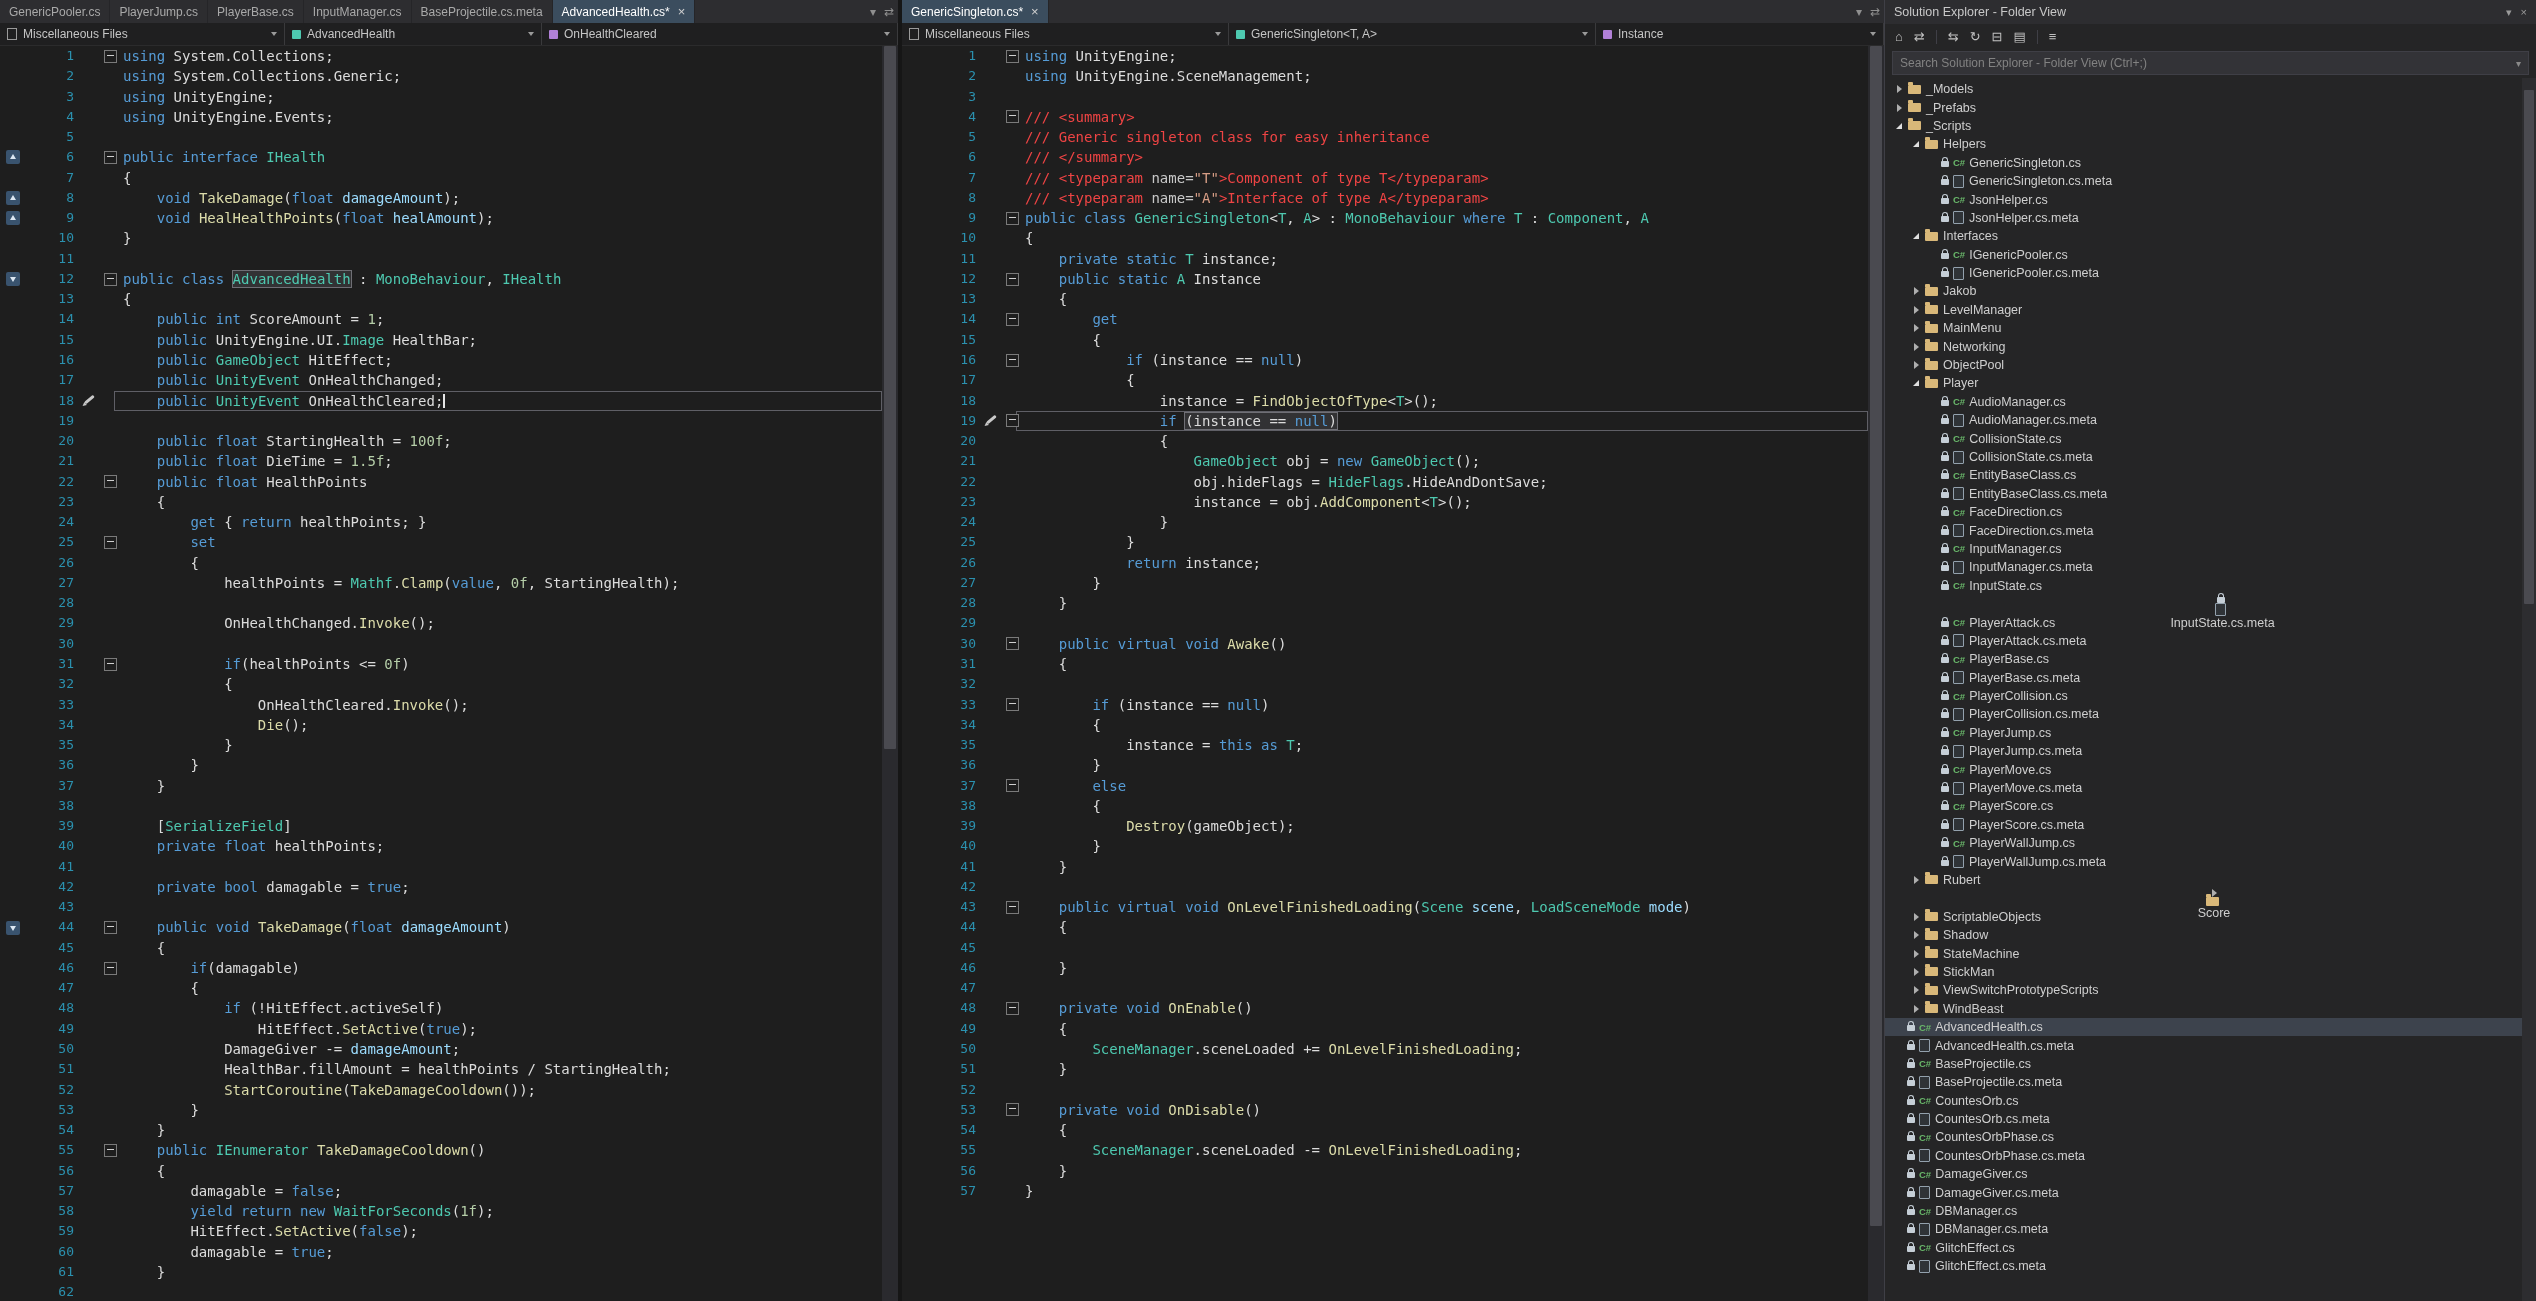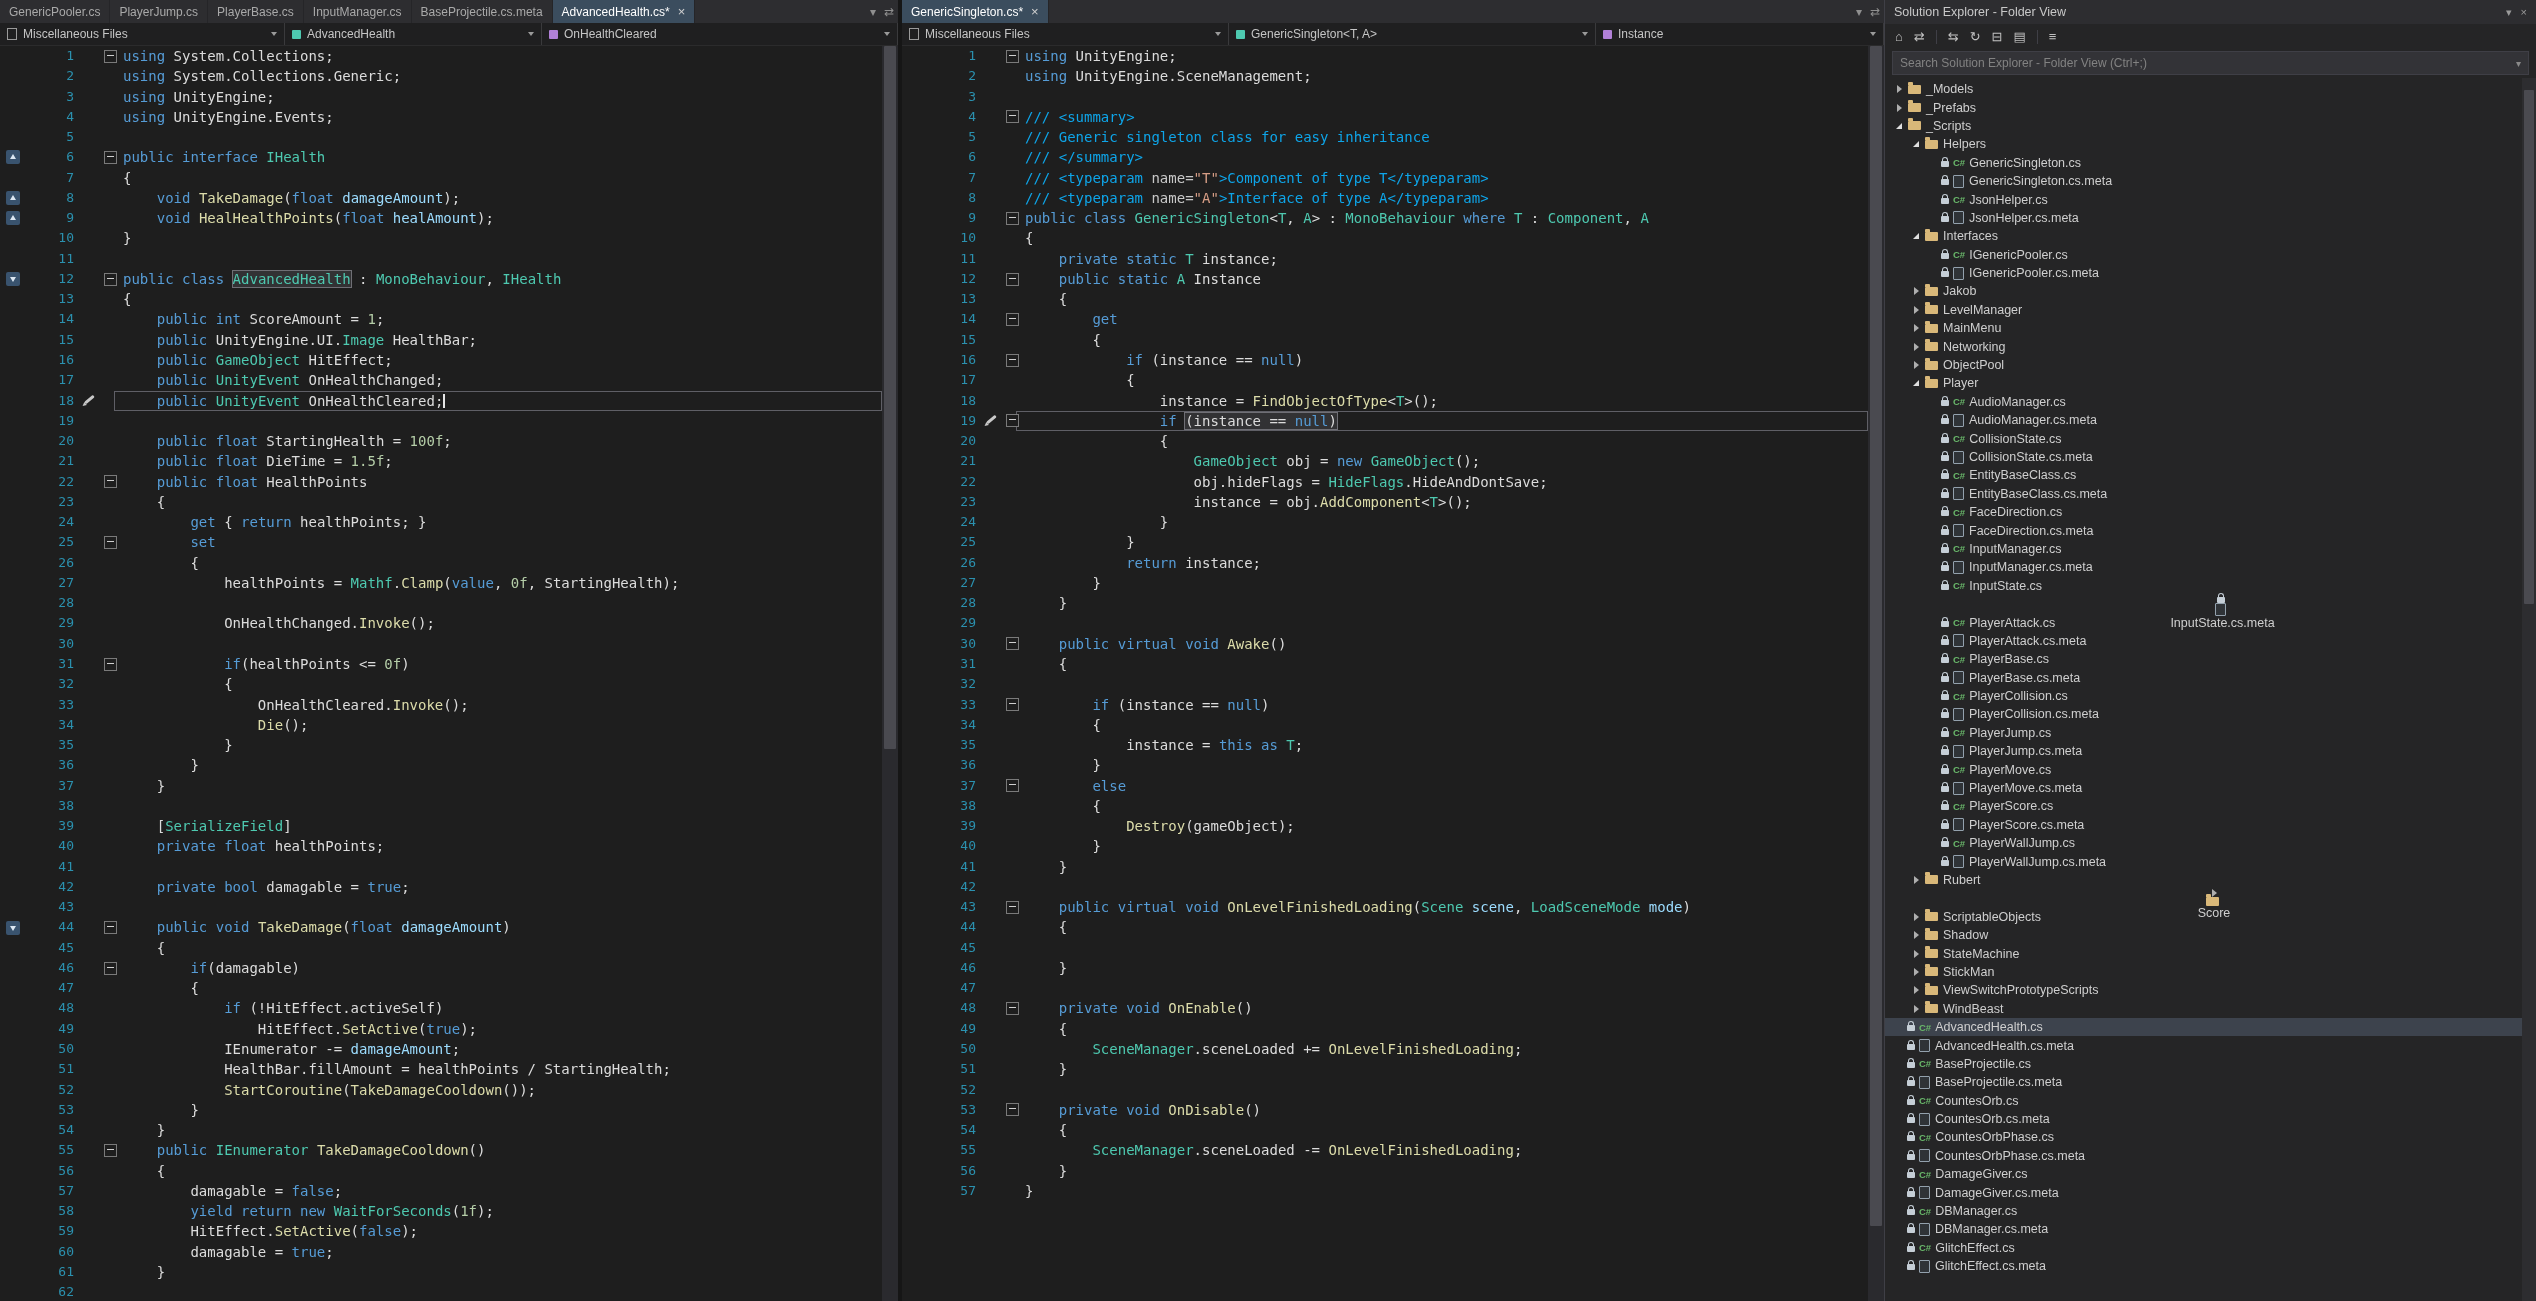--- a/index.html
+++ b/index.html
@@ -38,21 +38,21 @@
   .line{display:flex;height:20.28px;line-height:20.28px;position:relative;
         font-family:"DejaVu Sans Mono",monospace;font-size:14px;}
   .lm{width:26px;flex:none;display:flex;align-items:center;justify-content:center;}
   .ln{width:48px;flex:none;text-align:right;padding-right:5px;color:#2b91af;font-size:13px;}
   .pm{width:20px;flex:none;position:relative;}
   .fm{width:22px;flex:none;display:flex;align-items:center;justify-content:center;}
   .ct{flex:1;white-space:pre;padding-left:2px;min-width:0;}
   .line.cur::before{content:"";position:absolute;left:114px;right:0;top:0;bottom:0;
                     border:1px solid #5f5f66;pointer-events:none;}
   .k{color:#569cd6;}.t{color:#4ec9b0;}.m{color:#dcdcaa;}.p{color:#9cdcfe;}
-  .num{color:#b5cea8;}.str{color:#d69d85;}.cm{color:#0ea5e9;}.xa{color:#c8c8c8;}.d{color:#dcdcdc;}
+  .num{color:#b5cea8;}.str{color:#d69d85;}.cm{color:#ef4444;}.xa{color:#c8c8c8;}.d{color:#dcdcdc;}
   .box{outline:1px solid #6f6f75;background:rgba(110,110,120,.25);}
   .caret{display:inline-block;width:2px;height:14px;background:#e6e6e6;vertical-align:-2px;}
   .fold{width:11px;height:11px;border:1px solid #7a7a7a;background:#1e1e1e;position:relative;}
   .fold::before{content:"";position:absolute;left:2px;right:2px;top:4px;height:1px;background:#cfcfcf;}
   .gi{width:14px;height:14px;border-radius:2px;background:#39536e;position:relative;}
   .gi::after{content:"";position:absolute;left:4px;}
   .gi.up::after{top:4px;border-left:3px solid transparent;border-right:3px solid transparent;border-bottom:5px solid #dbe7f2;}
   .gi.down::after{top:5px;border-left:3px solid transparent;border-right:3px solid transparent;border-top:5px solid #dbe7f2;}
   .pencil{position:absolute;left:5px;top:7px;width:11px;height:3px;background:#c9c9c9;
           border-radius:1px;transform:rotate(-40deg);}
@@ -512,21 +512,21 @@
             <span class="ln">49</span>
             <span class="pm"></span>
             <span class="fm"></span>
             <span class="ct"><span class="d">                HitEffect.</span><span class="m">SetActive</span><span class="d">(</span><span class="k">true</span><span class="d">);</span></span>
           </div>
           <div class="line">
             <span class="lm"></span>
             <span class="ln">50</span>
             <span class="pm"></span>
             <span class="fm"></span>
-            <span class="ct"><span class="d">            IEnumerator -= </span><span class="p">damageAmount</span><span class="d">;</span></span>
+            <span class="ct"><span class="d">            DamageGiver -= </span><span class="p">damageAmount</span><span class="d">;</span></span>
           </div>
           <div class="line">
             <span class="lm"></span>
             <span class="ln">51</span>
             <span class="pm"></span>
             <span class="fm"></span>
             <span class="ct"><span class="d">            HealthBar.fillAmount = healthPoints / StartingHealth;</span></span>
           </div>
           <div class="line">
             <span class="lm"></span>

